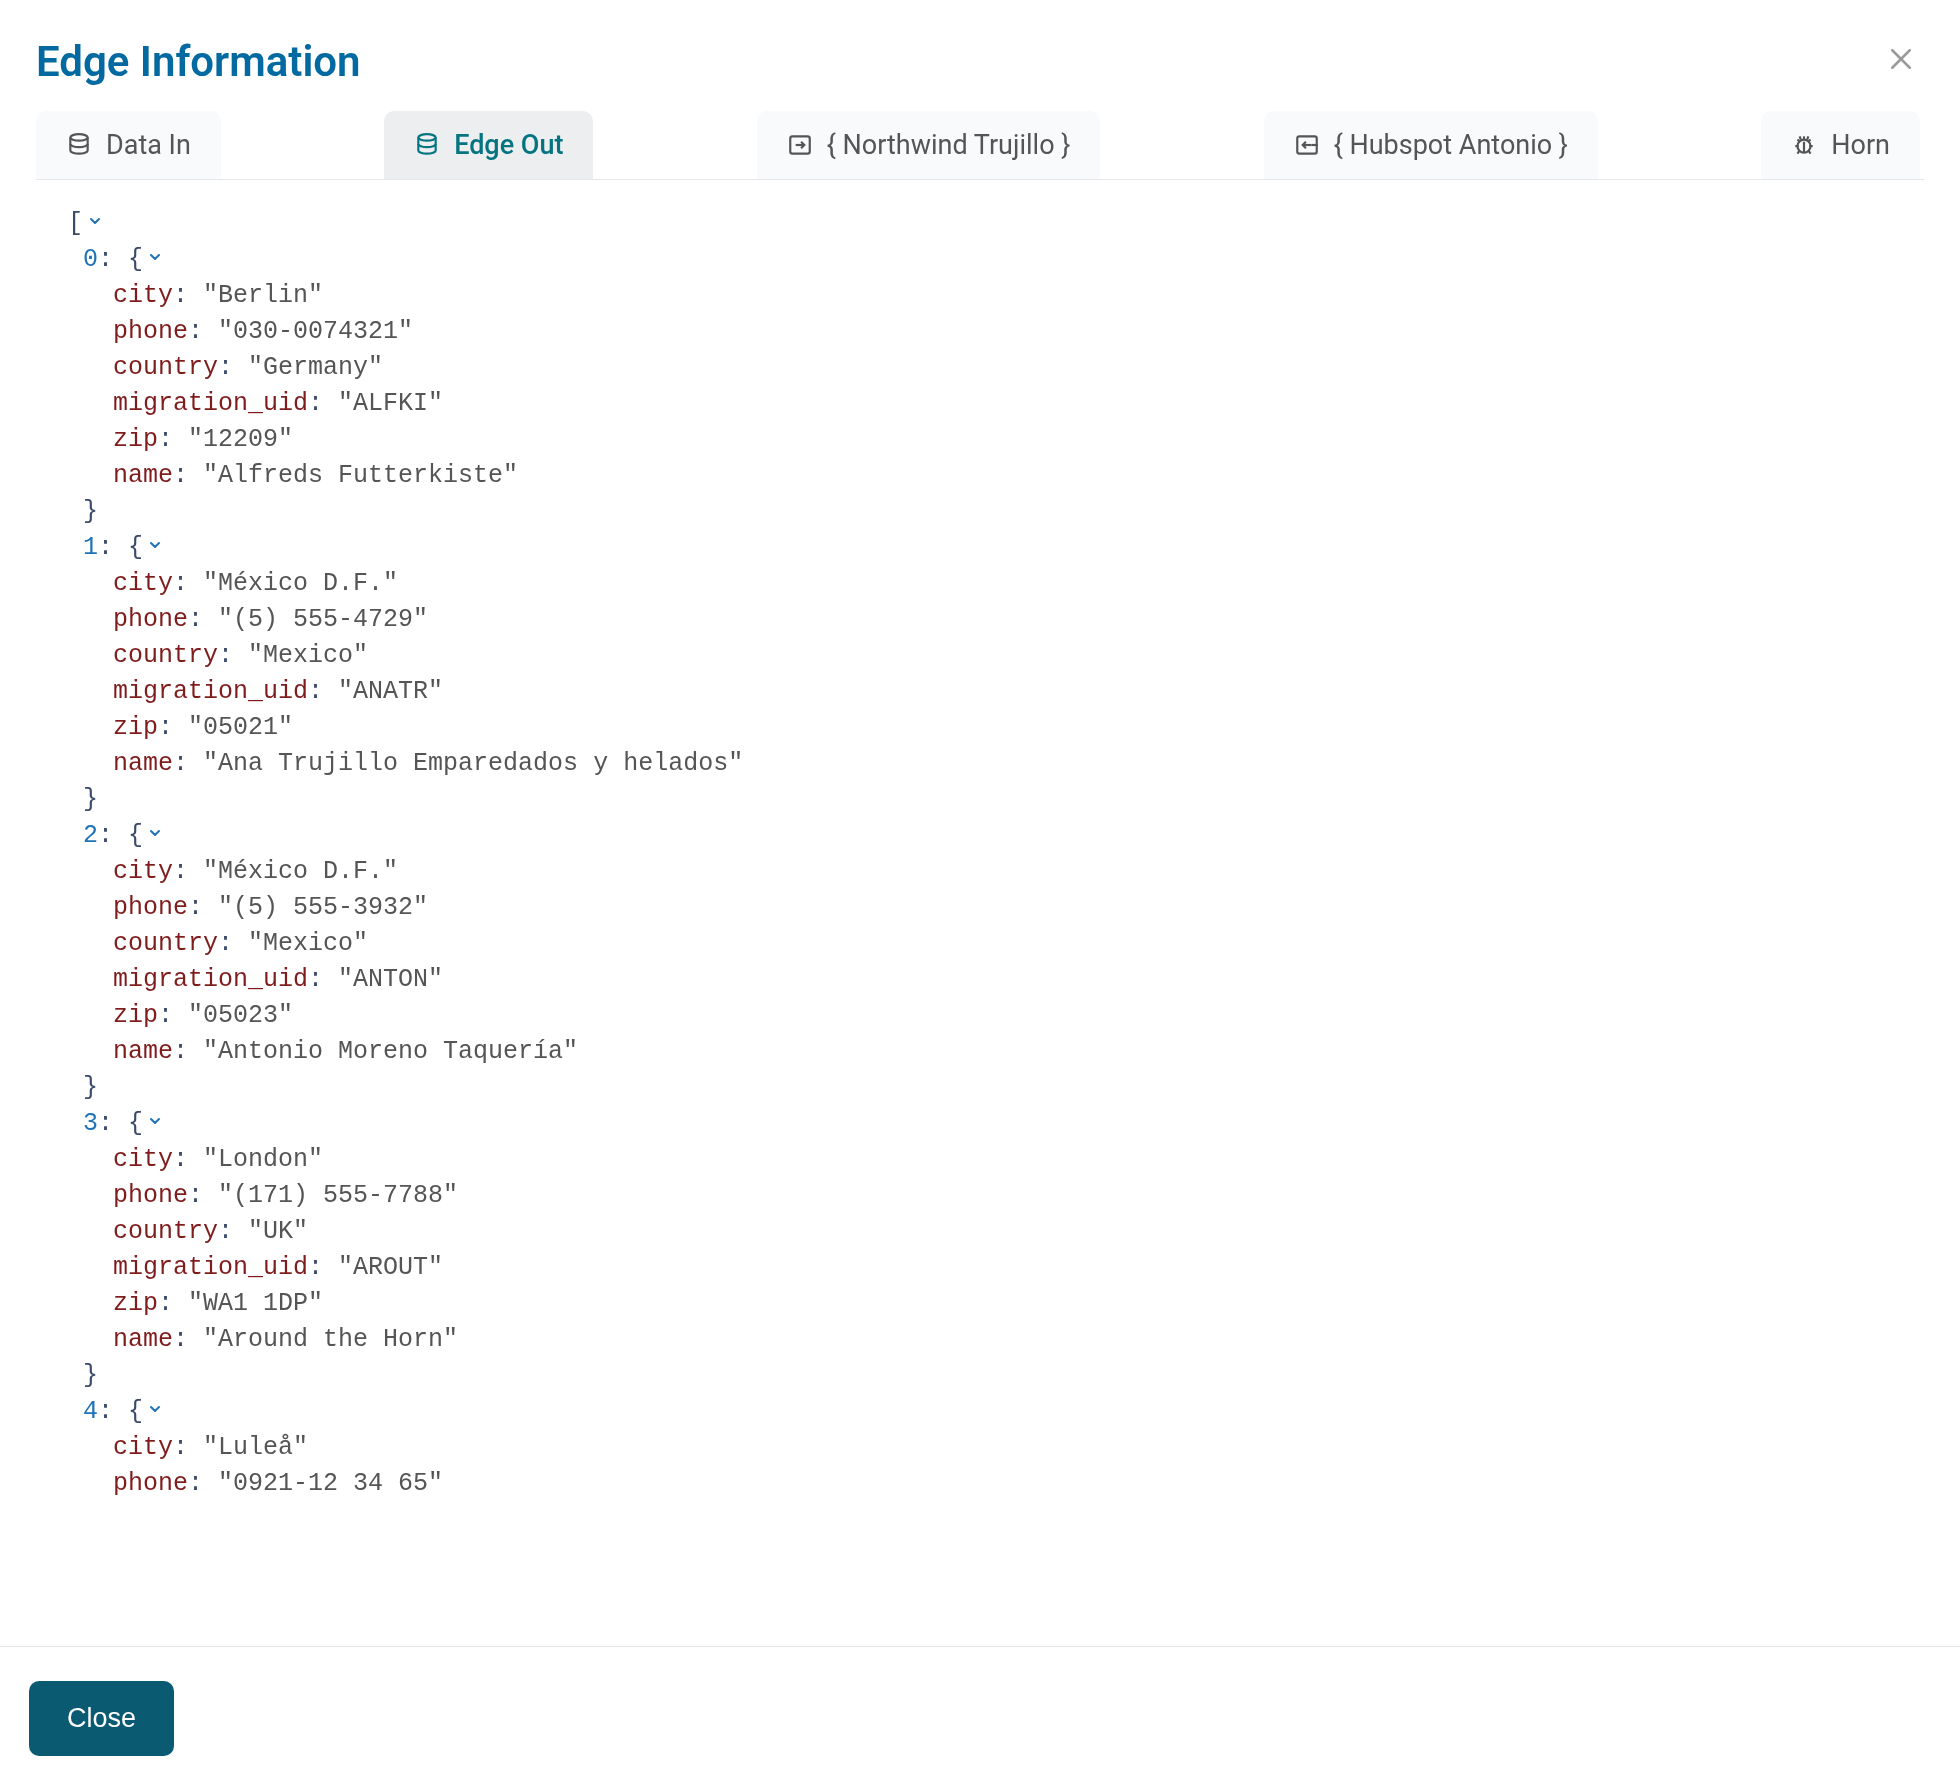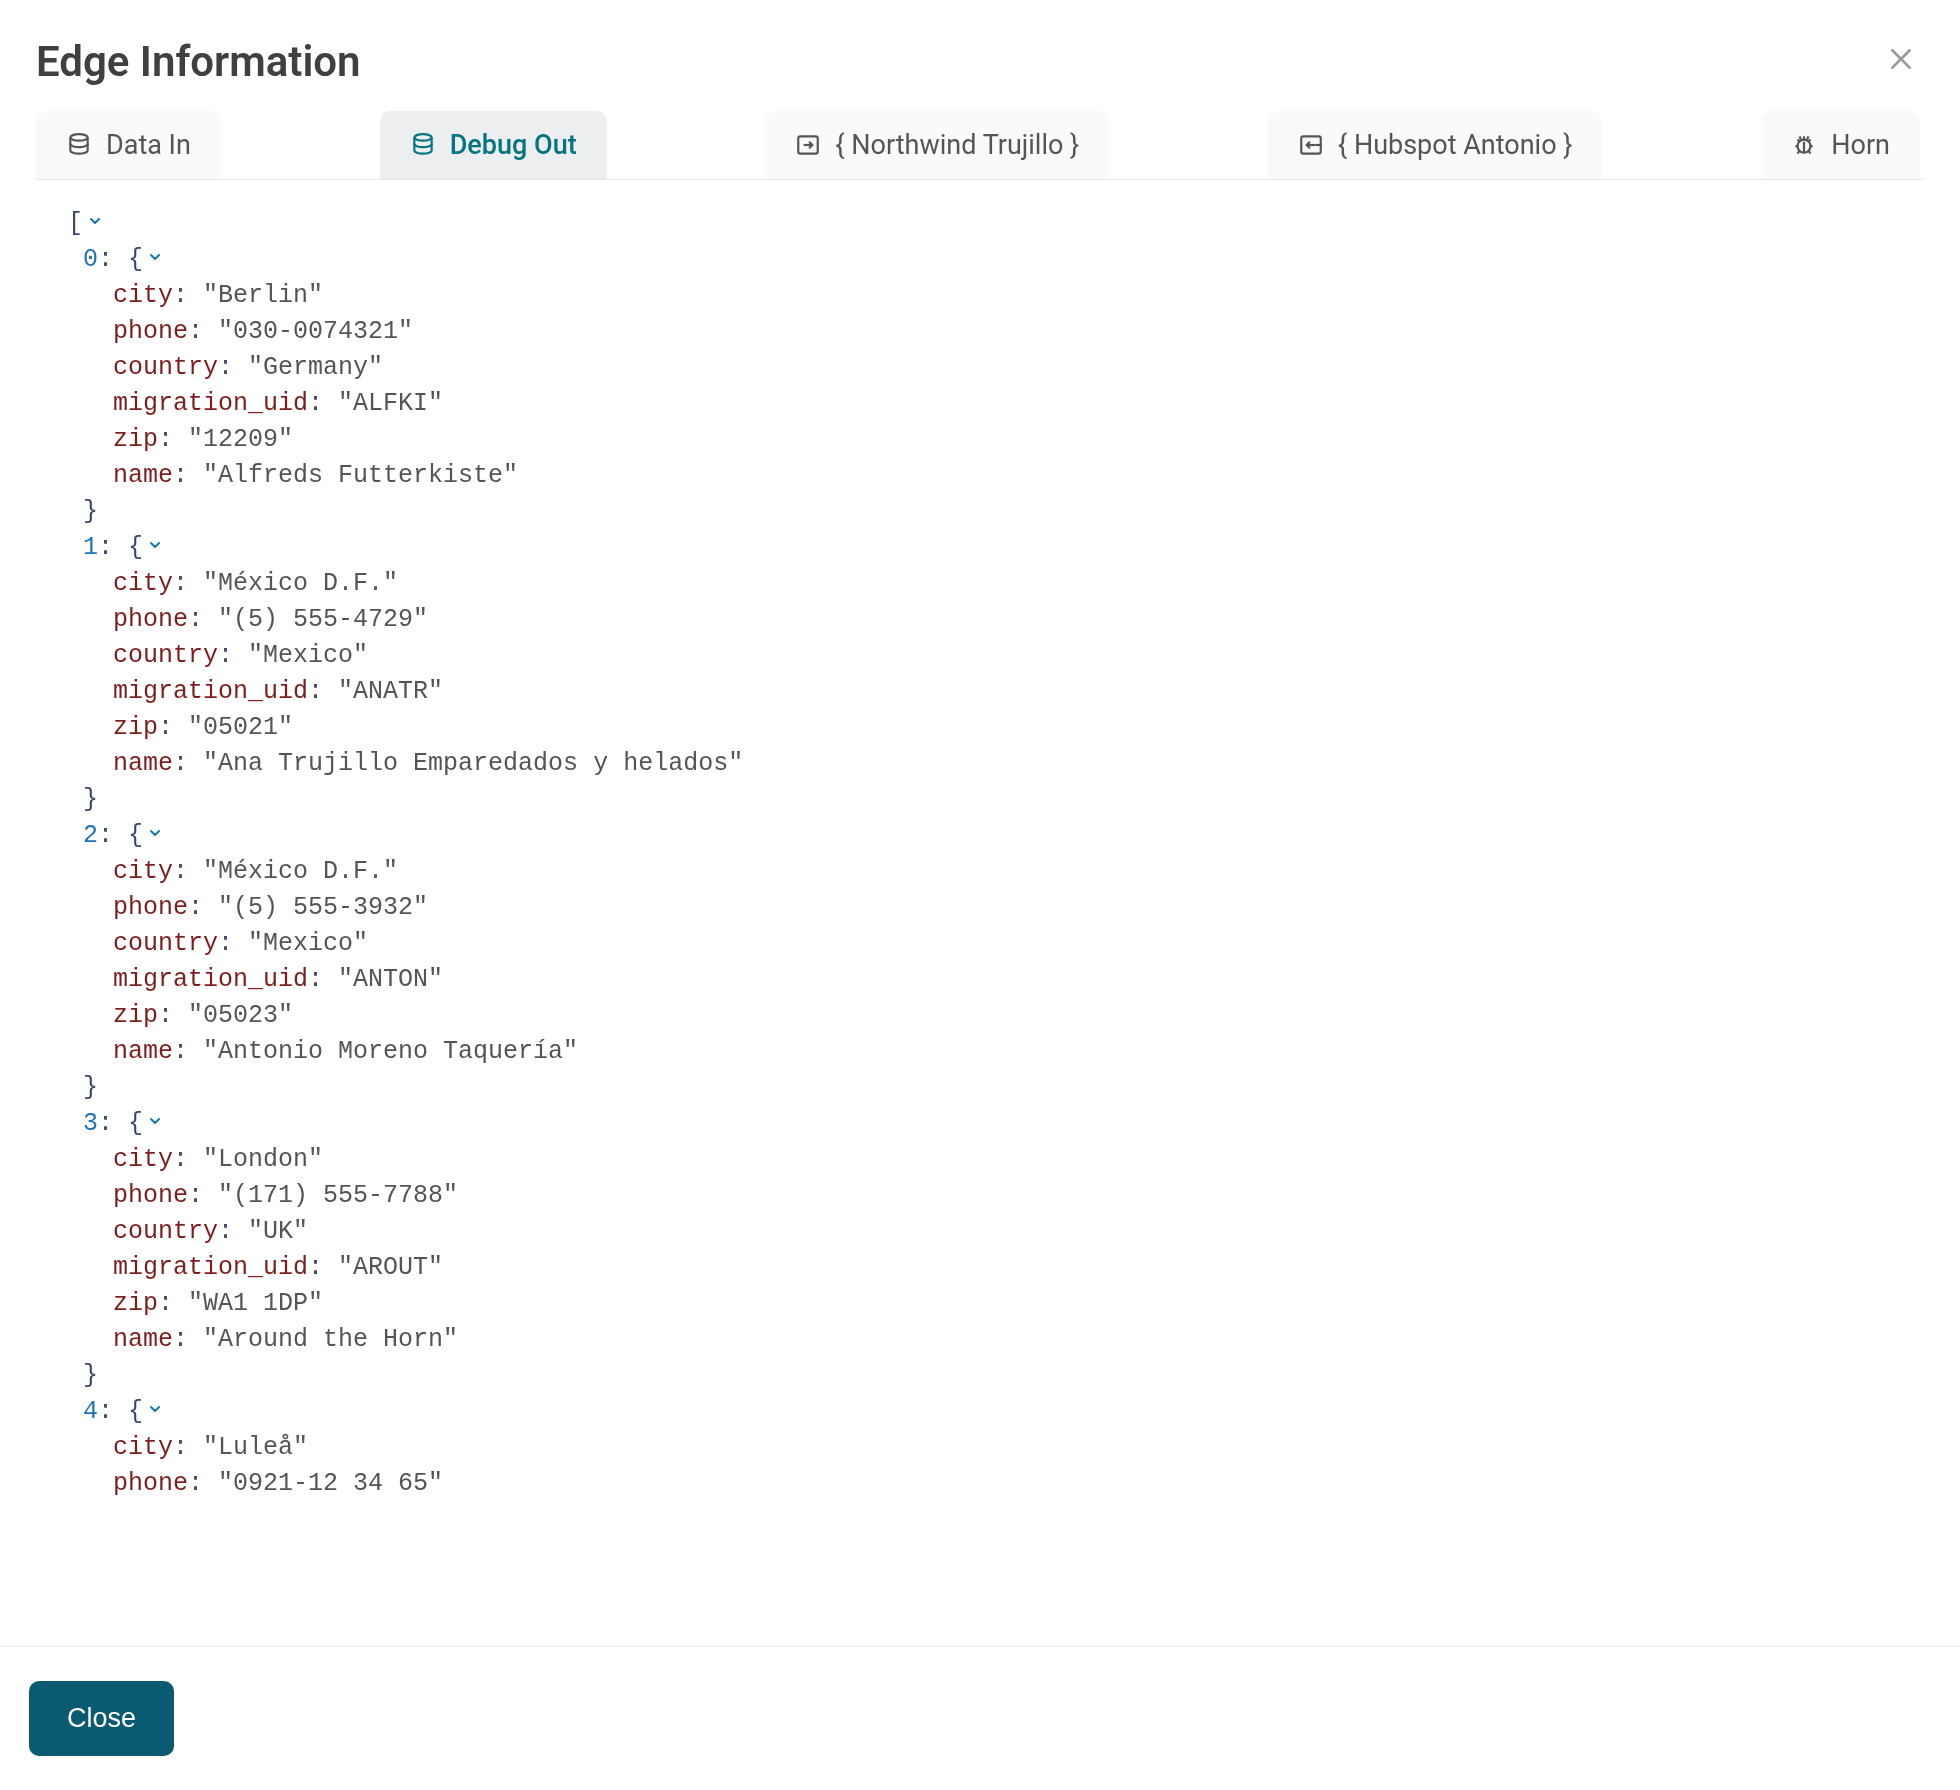--- a/index.html
+++ b/index.html
@@ -20,21 +20,21 @@
   }
   .header {
     display: flex;
     justify-content: space-between;
     align-items: center;
     padding: 36px 36px 24px 36px;
   }
   .title {
     font-size: 42px;
     font-weight: 600;
-    color: #404040;
+    color: #0369a1;
   }
   .close-x {
     font-size: 34px;
     color: #999;
     cursor: pointer;
     padding: 8px;
     line-height: 1;
   }
   .tabs {
     display: flex;
@@ -151,21 +151,21 @@
         <span>Data In</span>
       </div>
       <div class="tab active">
         <span class="icon">
           <svg viewBox="0 0 24 24" fill="none" stroke="currentColor" stroke-width="2">
             <ellipse cx="12" cy="5" rx="8" ry="3"></ellipse>
             <path d="M4 5v6c0 1.66 3.58 3 8 3s8-1.34 8-3V5"></path>
             <path d="M4 11v6c0 1.66 3.58 3 8 3s8-1.34 8-3v-6"></path>
           </svg>
         </span>
-        <span>Debug Out</span>
+        <span>Edge Out</span>
       </div>
       <div class="tab">
         <span class="icon">
           <svg viewBox="0 0 24 24" fill="none" stroke="currentColor" stroke-width="2">
             <rect x="3" y="4" width="18" height="16" rx="2"></rect>
             <path d="M8 12h8"></path>
             <path d="M13 9l3 3-3 3"></path>
           </svg>
         </span>
         <span>{ Northwind Trujillo }</span>

